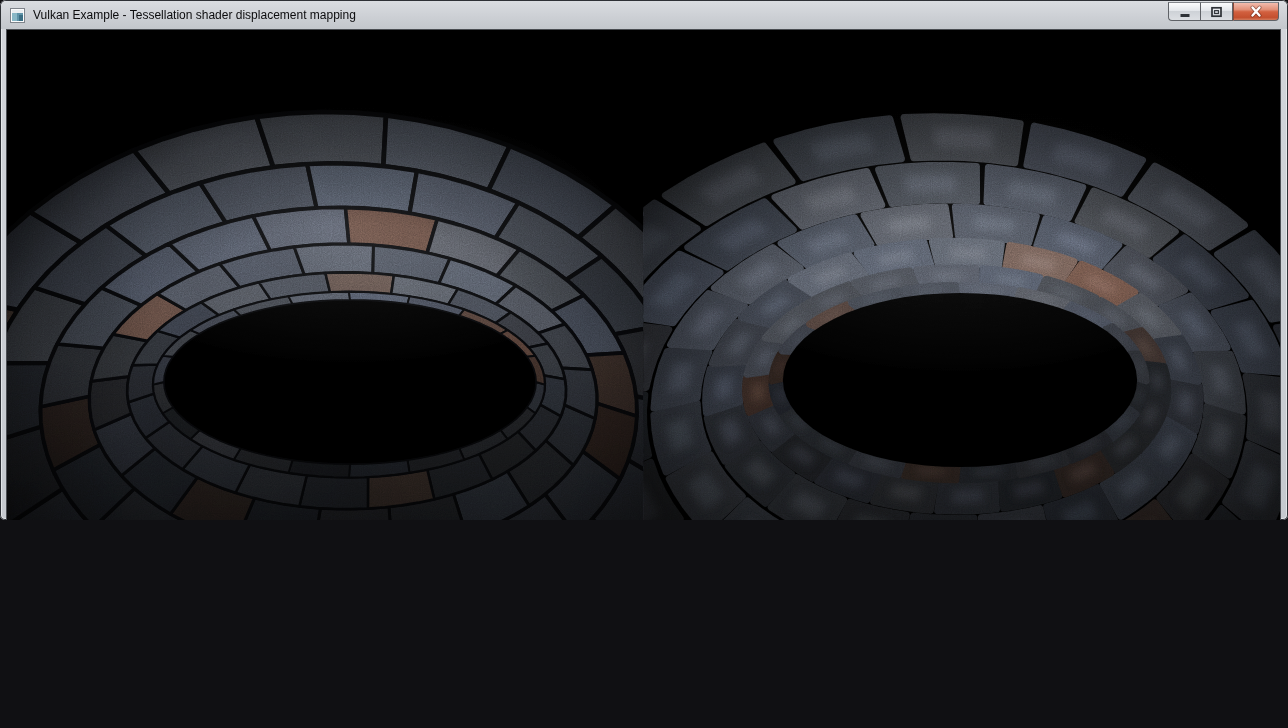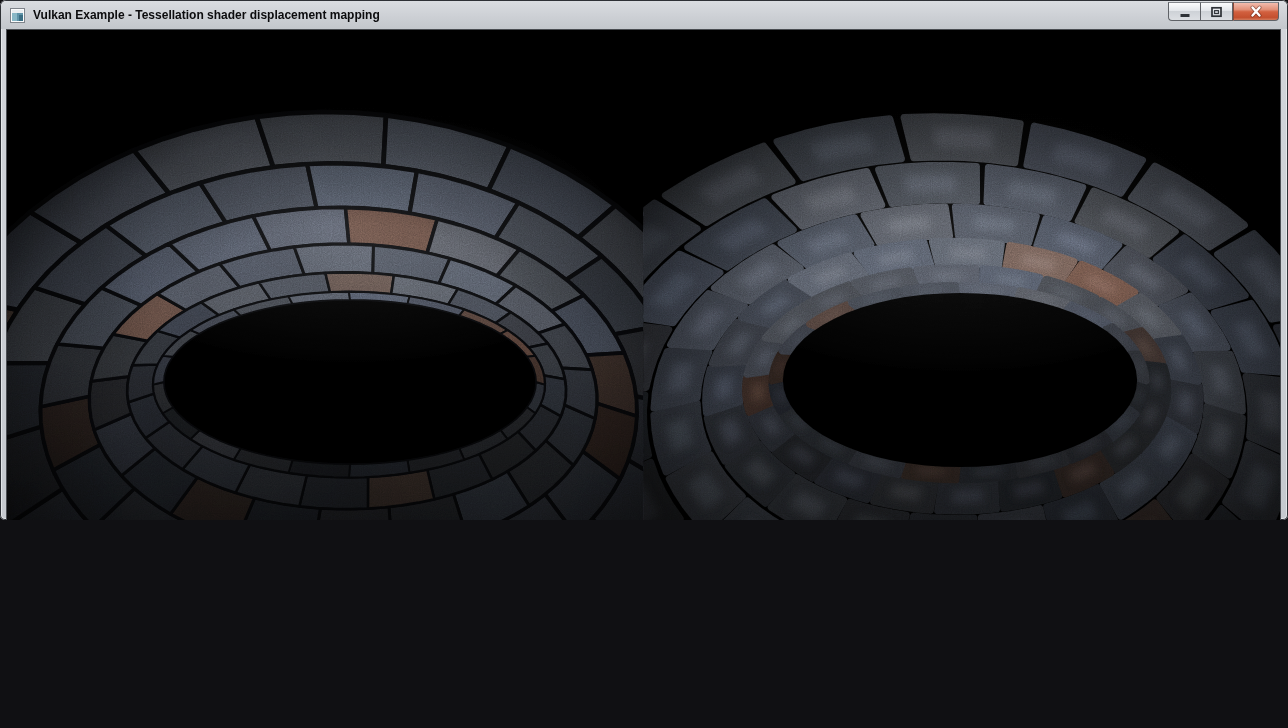--- a/index.html
+++ b/index.html
@@ -2,21 +2,20 @@
 <html><head>
 <meta charset="utf-8">
 <style>
   html,body{margin:0;padding:0;background:#101013;font-family:"Liberation Sans",sans-serif;}
   .window{
     position:relative;width:1288px;height:520px;
     background:linear-gradient(#d3d6db,#c5c9ce);
     border-radius:6px 6px 5px 5px;
     box-shadow:inset 0 0 0 1px #2e3136, inset 0 0 0 2px rgba(244,246,248,.6);
     overflow:hidden;
-    font-weight:bold;
   }
   .titlebar{
     position:absolute;left:1px;top:1px;right:1px;height:28px;
     display:flex;align-items:center;
     border-radius:5px 5px 0 0;
     background:linear-gradient(#dadde1,#cdd0d5 55%,#c3c7cc);
   }
   .app-icon{width:15px;height:15px;margin-left:9px;flex:0 0 auto;}
   .title-text{margin-left:8px;font-size:12px;color:#0c0c0e;letter-spacing:0;white-space:nowrap;}
   .controls{position:absolute;top:1px;right:8px;display:flex;}

